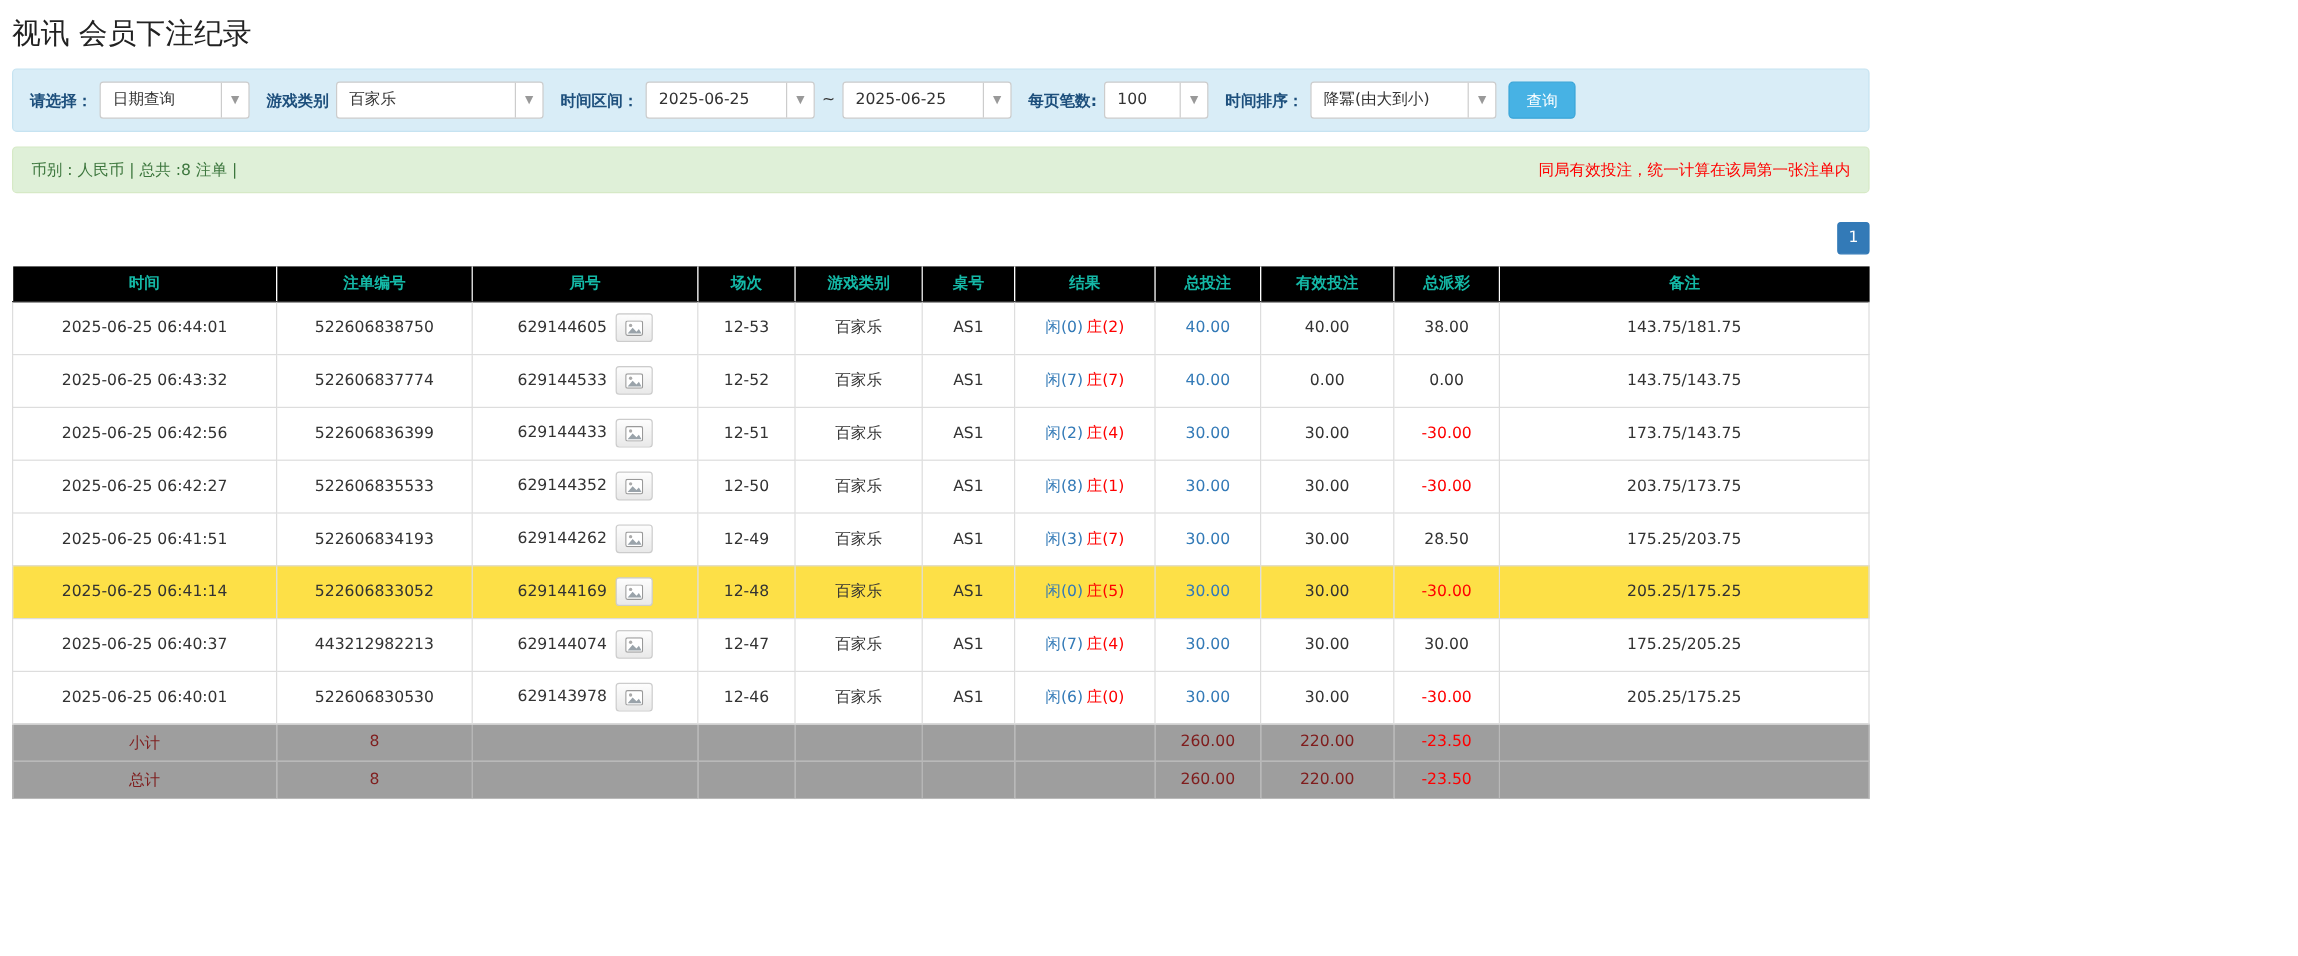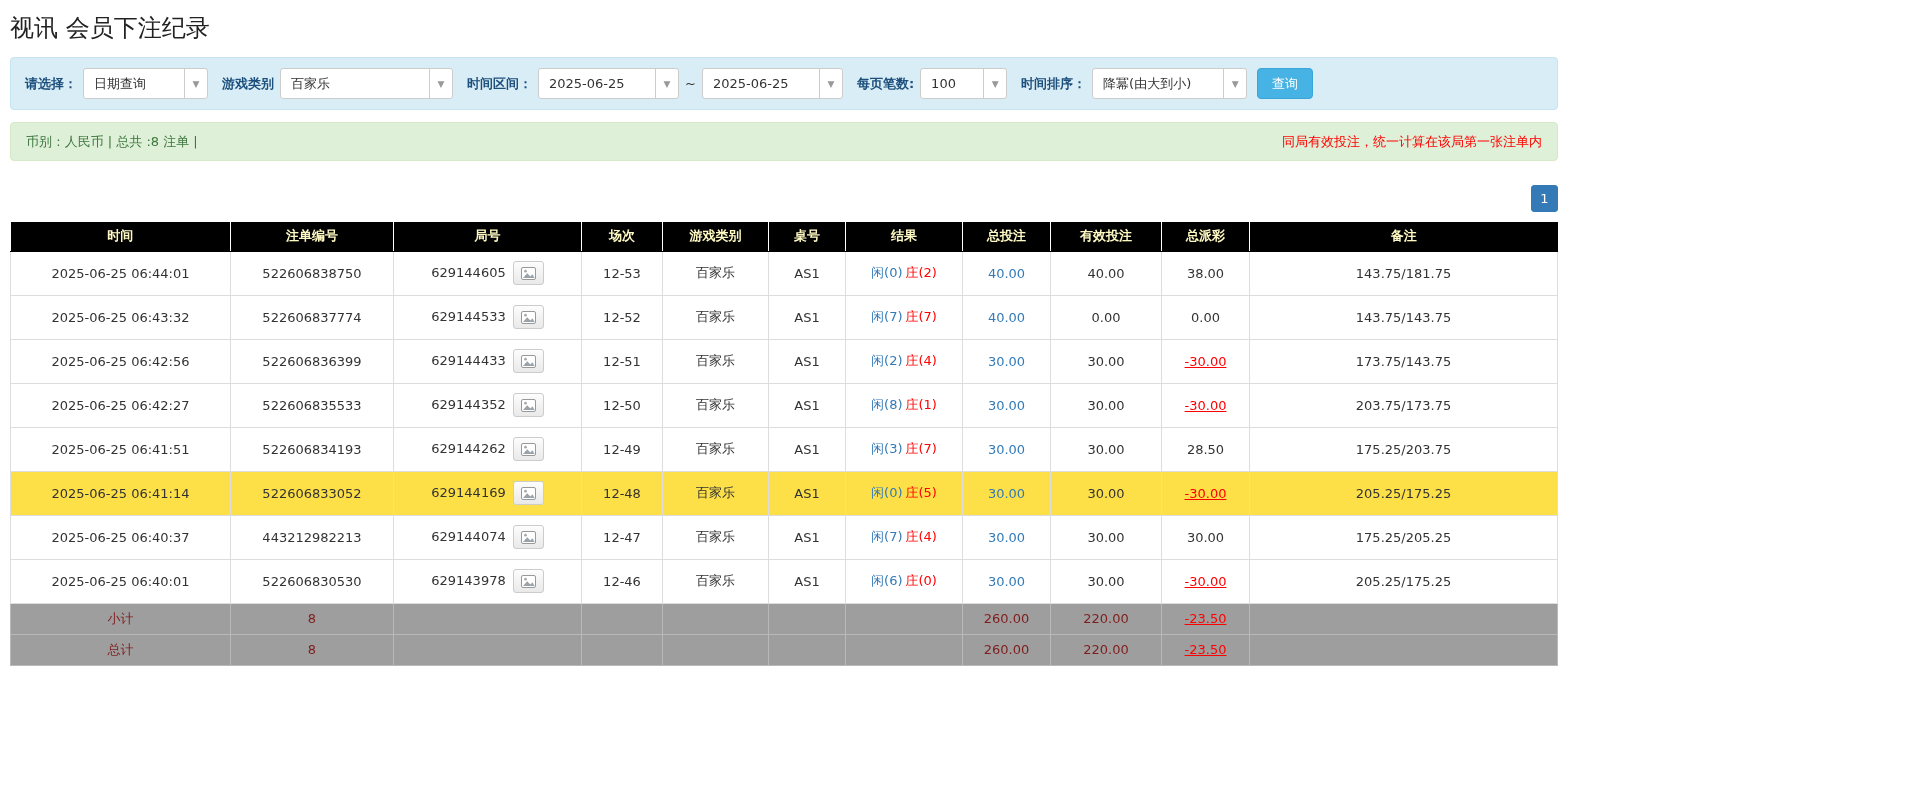--- a/index.html
+++ b/index.html
@@ -108,21 +108,21 @@
     border-radius: 3px;
     font-size: 13px;
     cursor: pointer;
     display: inline-block;
   }
 
   
   table { width: 100%; border-collapse: collapse; table-layout: fixed; font-size: 13px; }
   thead th {
     background: #000;
-    color: #fef9c3;
+    color: #14b8a6;
     height: 29px;
     font-weight: bold;
     border-right: 1px solid #fff;
     border-bottom: 1px solid #000;
   }
   thead th:last-child { border-right: none; }
   tbody td {
     height: 44px;
     text-align: center;
     border: 1px solid #ddd;
@@ -130,21 +130,21 @@
     background: #fff;
   }
   tbody tr.highlight td { background: #fde047; }
   tfoot td {
     height: 31px;
     background: #9e9e9e;
     color: #7f1d1d;
     text-align: center;
     border: 1px solid #b9b9b9;
   }
-  .negative { color: #f00 !important; text-decoration: underline; }
+  .negative { color: #f00 !important; }
   .bet-link { color: #337ab7; text-decoration: none; cursor: pointer; }
   .player { color: #337ab7; }
   .banker { color: #f00; margin-left: 3px; text-align: right; }
   .icon-btn {
     display: inline-flex;
     align-items: center;
     justify-content: center;
     width: 31px;
     height: 24px;
     border: 1px solid #ccc;

